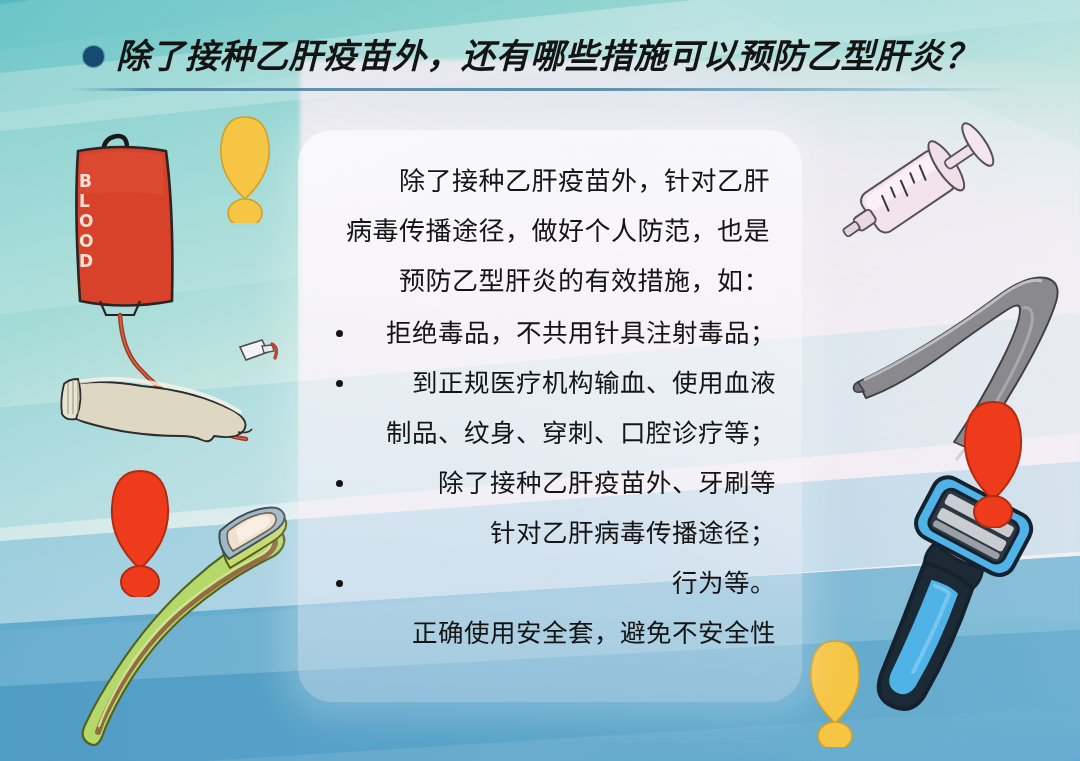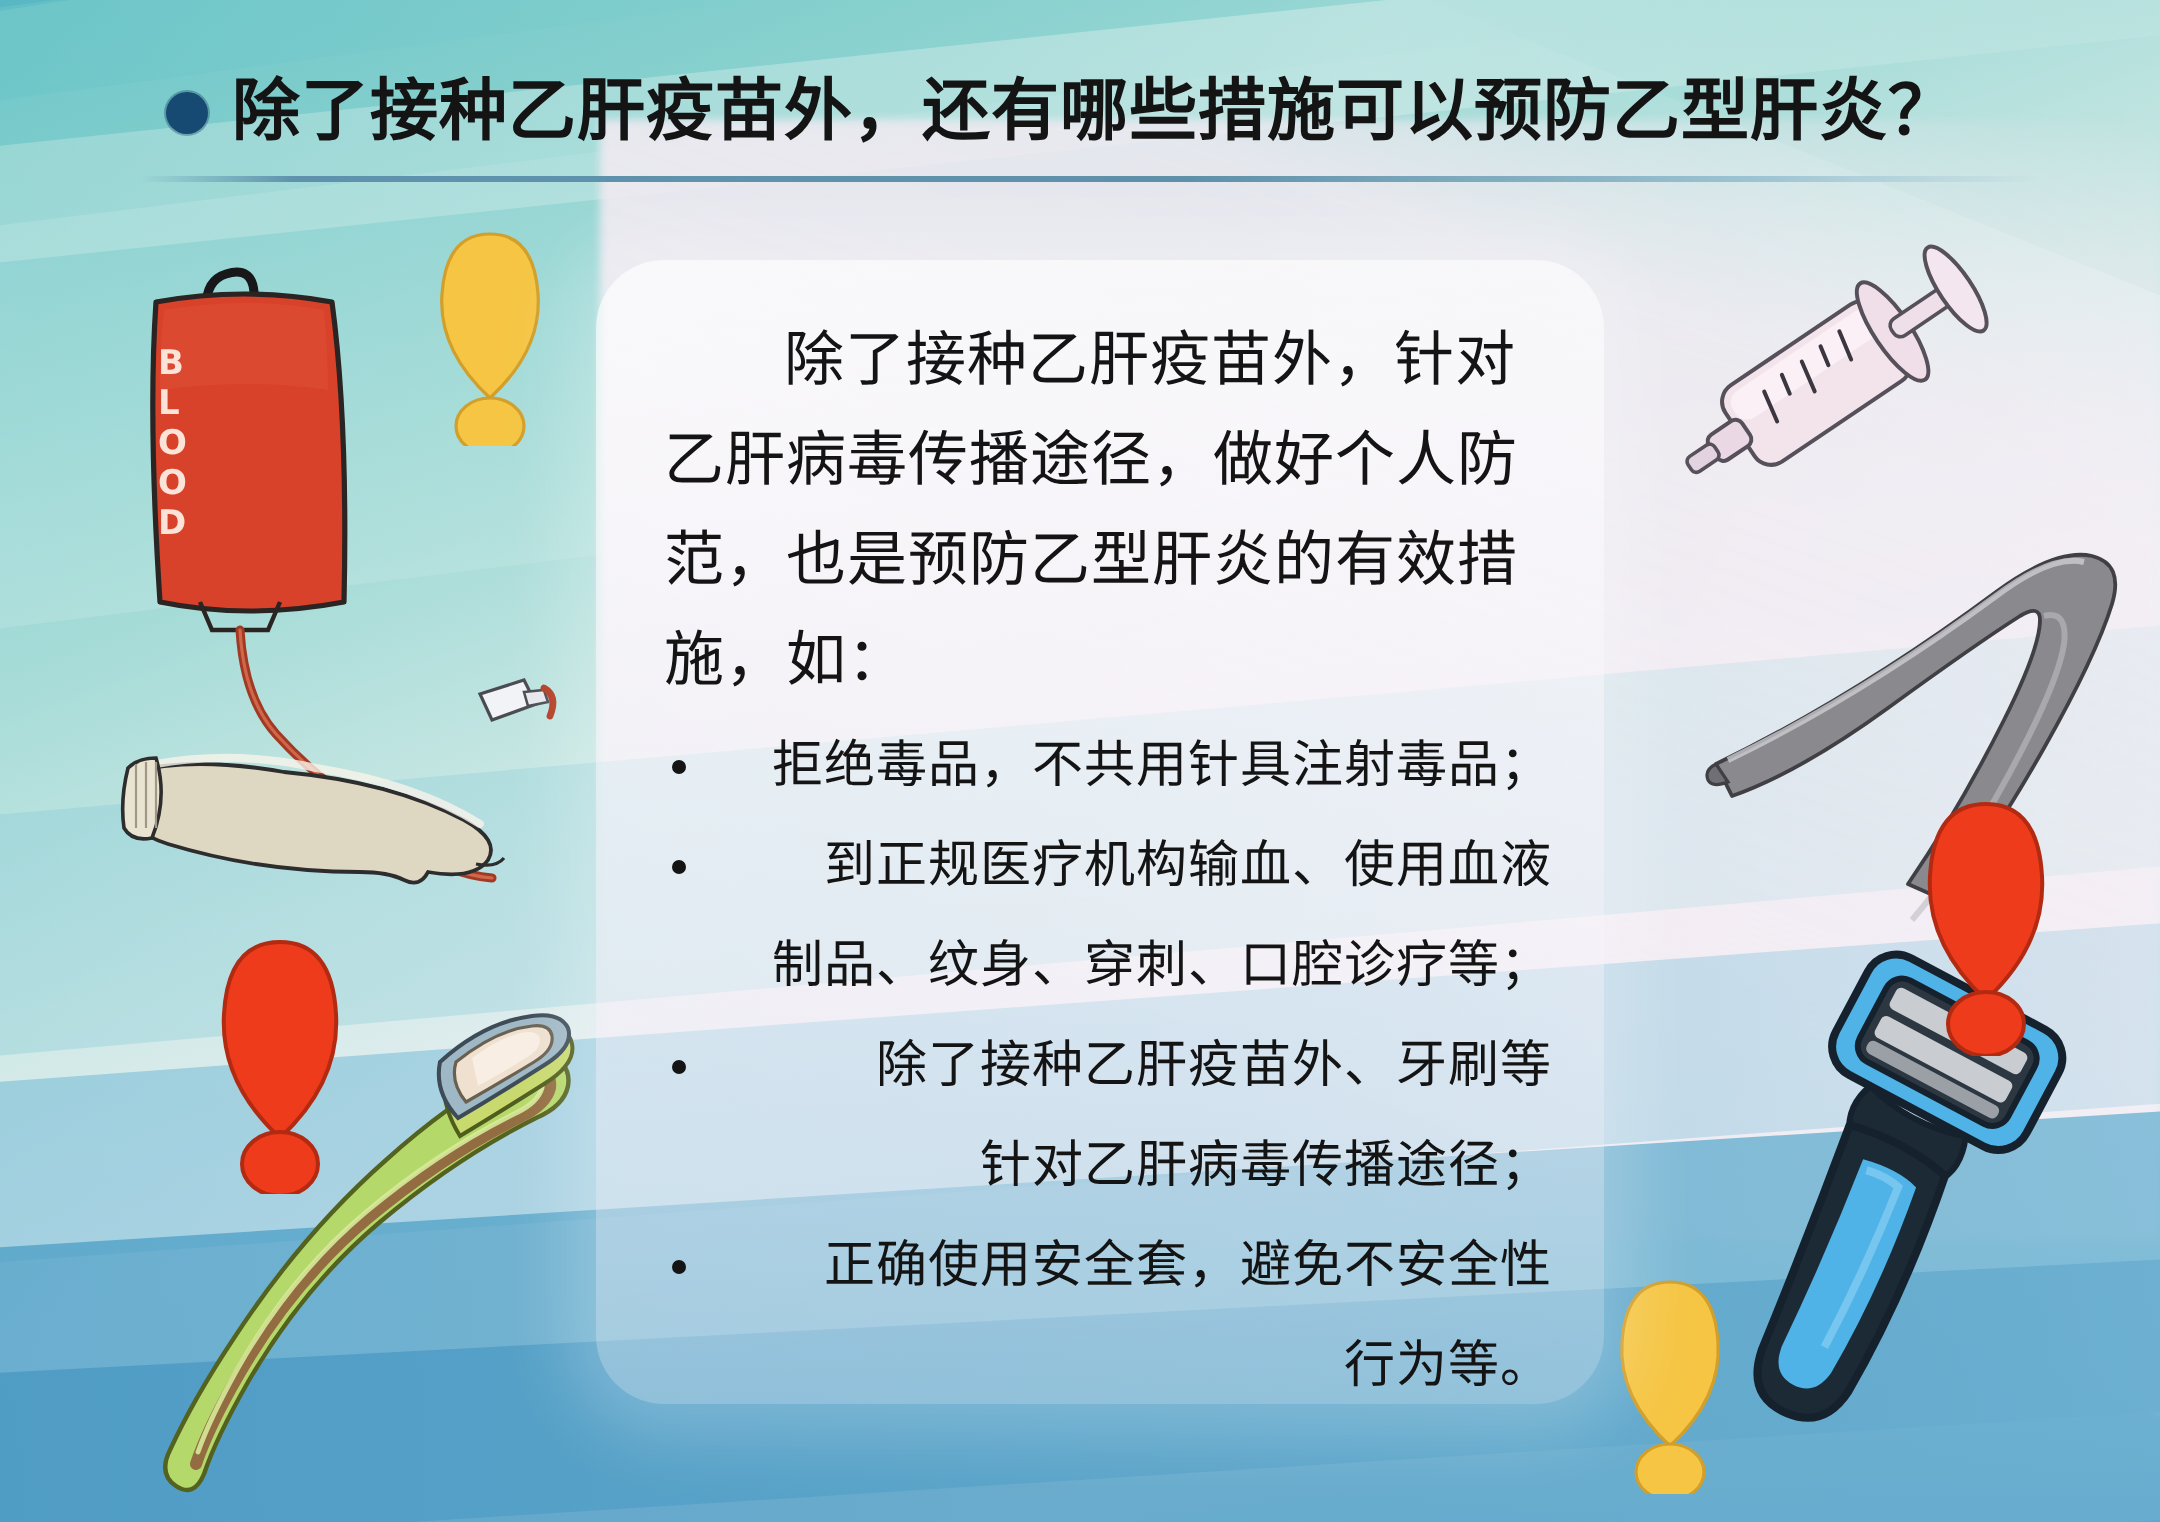--- a/index.html
+++ b/index.html
@@ -49,42 +49,43 @@
   .header{position:absolute;left:0;top:22px;width:1080px;height:70px;}
   .hdr-dot{
     position:absolute;left:83px;top:24px;width:21px;height:21px;border-radius:50%;
     background:#174a72;box-shadow:0 0 0 1px rgba(18,60,94,.35);
   }
   .hdr-title{
     position:absolute;left:116px;top:9px;width:940px;
     font-size:34px;font-weight:bold;color:#141414;letter-spacing:.5px;
     white-space:nowrap;line-height:50px;
     font-family:"DejaVu Sans","Liberation Sans",sans-serif;
+    font-style:italic;
   }
   .hdr-rule{
     position:absolute;left:70px;top:66px;width:952px;height:3px;
     background:linear-gradient(90deg,rgba(110,160,180,0) 0%,#5f93ad 8%,#5d8fa8 55%,#9dc4d2 85%,rgba(200,225,235,0) 100%);
     border-radius:2px;
   }
 
   
   .card{
     position:absolute;left:298px;top:130px;width:504px;height:572px;
     border-radius:34px;
     background:linear-gradient(175deg,rgba(255,255,255,.72) 0%,rgba(250,248,252,.60) 40%,rgba(246,244,250,.48) 72%,rgba(242,243,248,.34) 100%);
     box-shadow:0 0 34px 16px rgba(255,255,255,.22);
   }
   .card-text{
     position:absolute;left:24px;top:26px;width:456px;
     color:#141414;
     font-family:"DejaVu Sans","Liberation Sans",sans-serif;
   }
   .intro{
-    font-size:30px;line-height:50px;text-indent:2em;
-    letter-spacing:.5px;margin:0 0 2px 0;padding:0 8px 0 10px;
+    font-size:26px;line-height:50px;text-indent:2em;
+    letter-spacing:.5px;margin:0 0 2px 0;padding:0 8px 0 10px;text-align:right;
   }
   .blist{list-style:none;margin:0;padding:0 2px 0 8px;text-align:right;}
   .blist li{
     position:relative;padding-left:26px;
     font-size:25.5px;line-height:50px;letter-spacing:.5px;
   }
   .blist li::before{
     content:"";position:absolute;left:6px;top:22px;
     width:7px;height:7px;border-radius:50%;background:#141414;
   }
@@ -250,20 +251,20 @@
         </li>
         <li>
           <span class="cont">到正规医疗机构输血、使用血液</span>
           <span class="cont">制品、纹身、穿刺、口腔诊疗等；</span>
         </li>
         <li>
           <span class="cont">除了接种乙肝疫苗外、牙刷等</span>
           <span class="cont">针对乙肝病毒传播途径；</span>
         </li>
         <li>
+          <span class="cont">行为等。</span>
           <span class="cont">正确使用安全套，避免不安全性</span>
-          <span class="cont">行为等。</span>
         </li>
       </ul>
     </div>
   </div>
 
 </div>
 
 </body></html>

